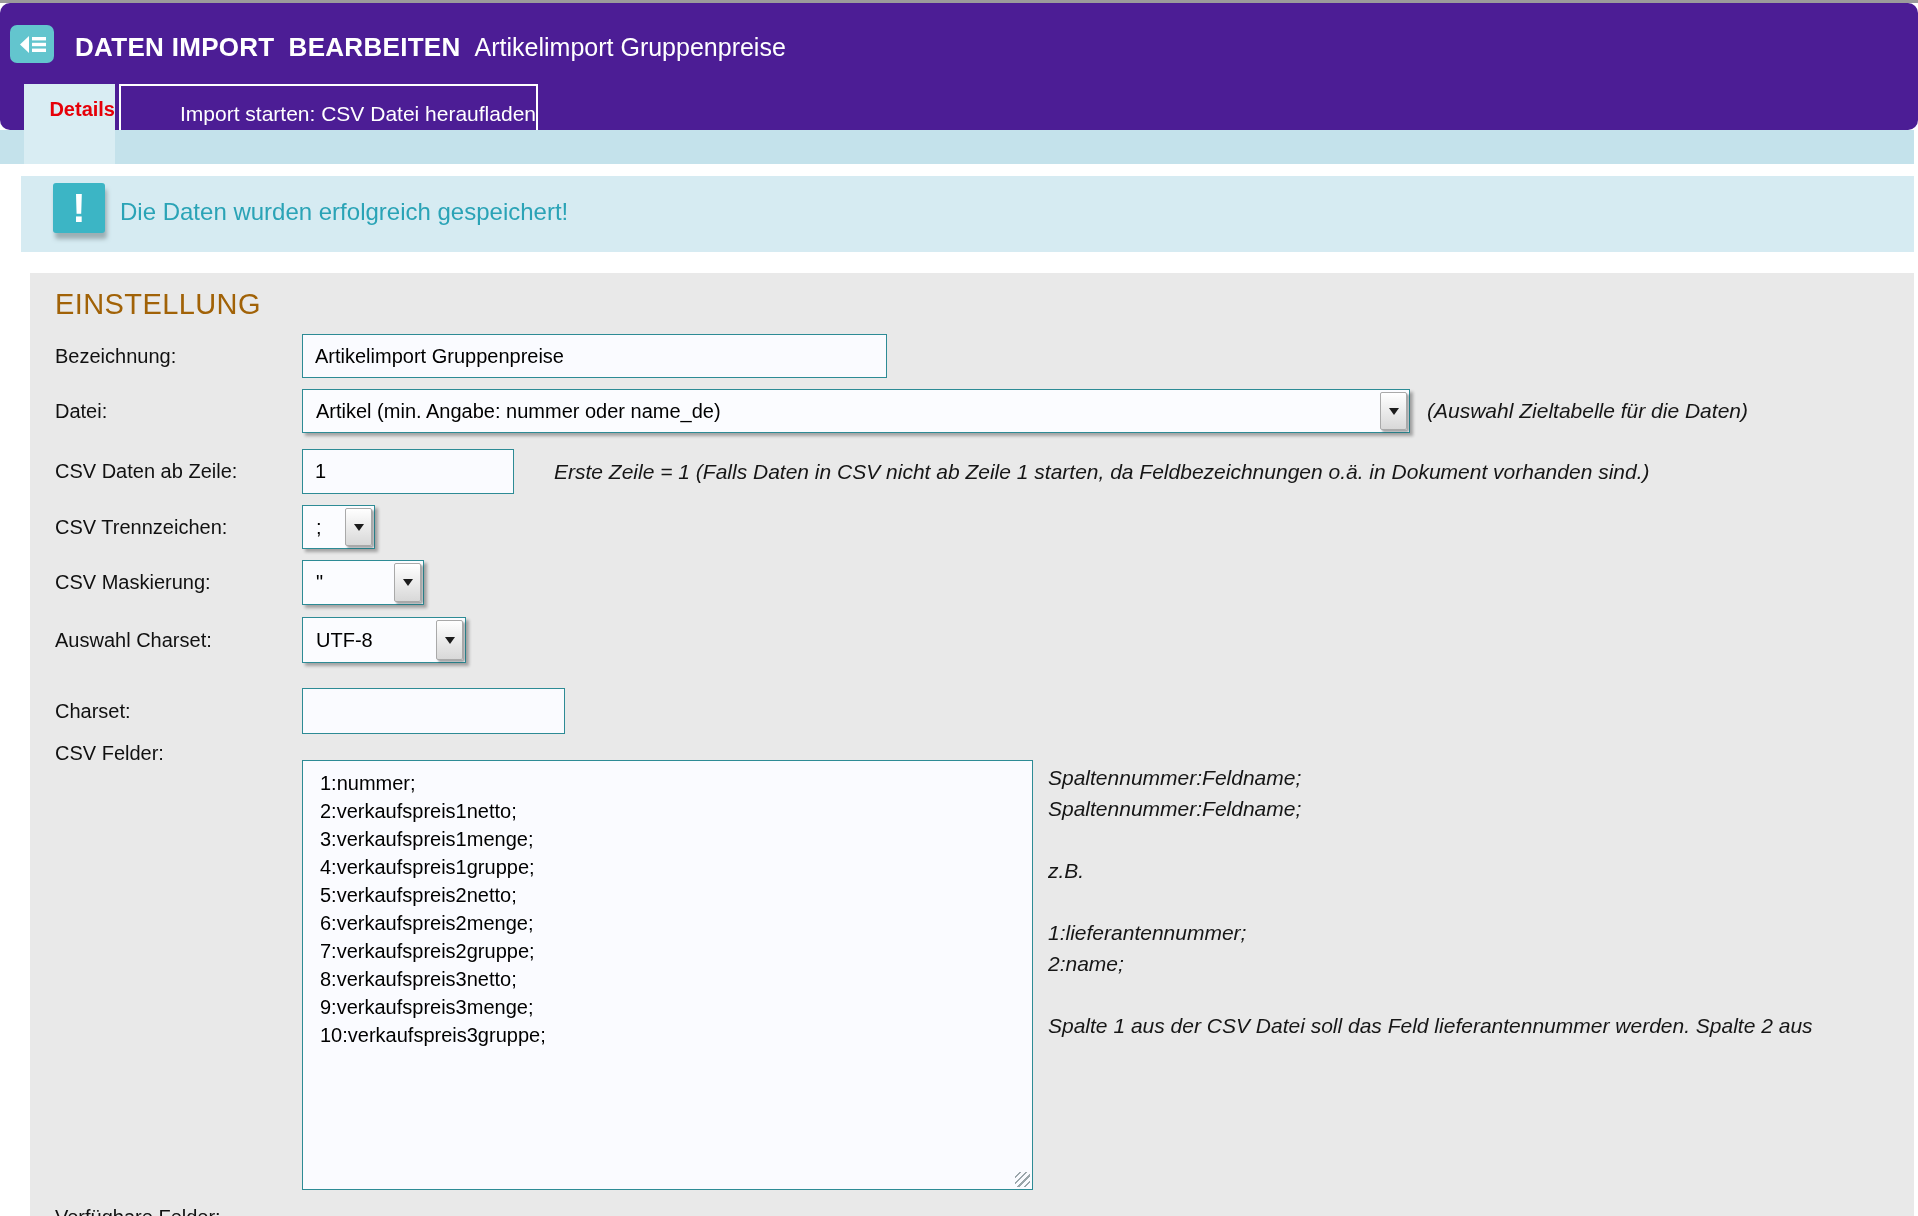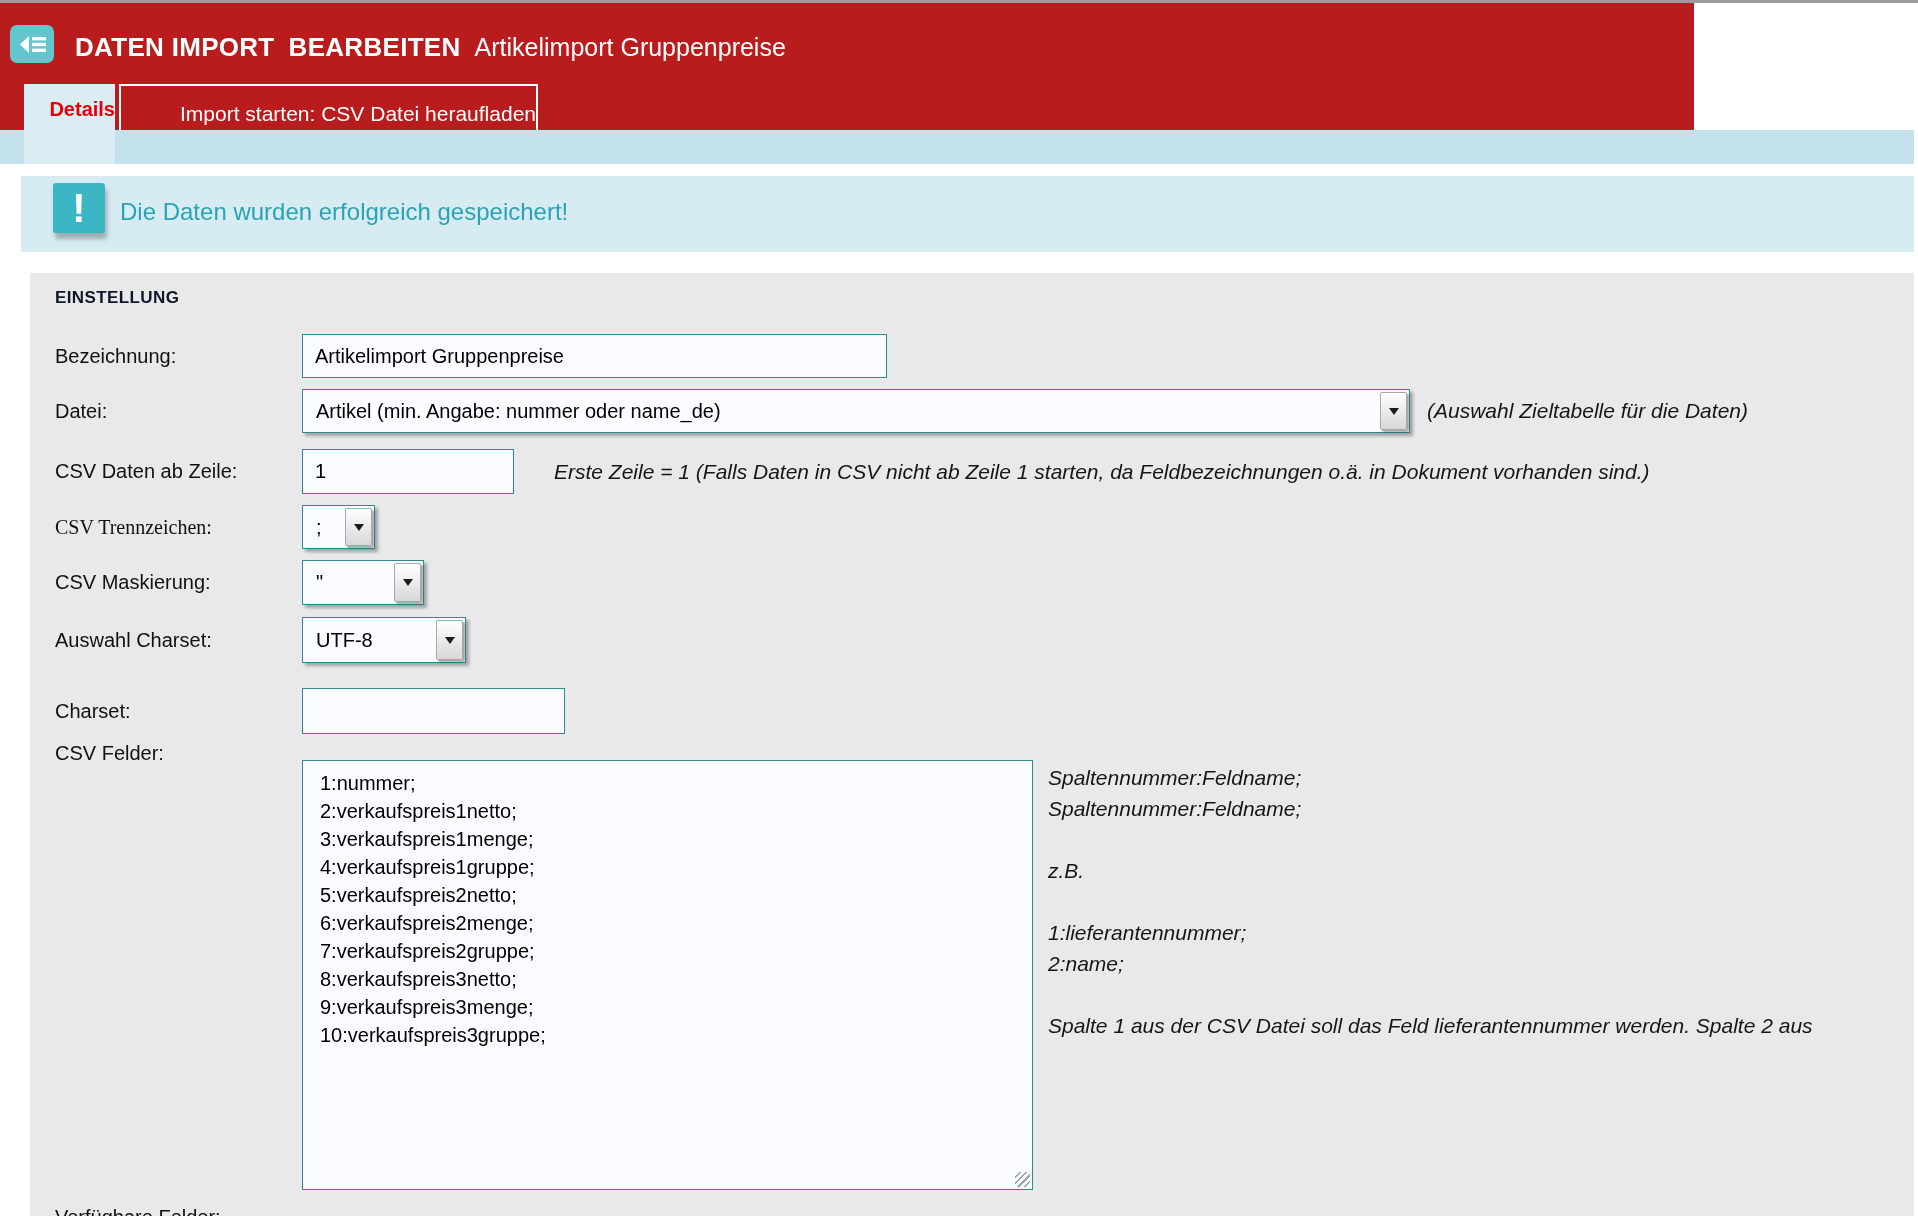--- a/index.html
+++ b/index.html
@@ -10,21 +10,21 @@
     background: #ffffff;
     font-family: "Liberation Sans", sans-serif;
     color: #111;
   }
   .abs { position: absolute; }
 
   
   .window-edge { top:0; left:0; width:1918px; height:3px; background:#9b9b9b; }
 
   
-  .header { top:3px; left:0; width:1694px; height:127px; background:#b91c1c; }
+  .header { top:3px; left:0; width:1918px; height:127px; background:#4c1d95;border-radius:10px; }
   .back-btn {
     top:22px; left:10px; width:44px; height:38px;
     background:#63c5ce; border:none; border-radius:7px;
     display:flex; align-items:center; justify-content:center; cursor:pointer;
   }
   .title-row {
     top:26px; left:75px; height:36px;
     display:flex; align-items:center; gap:14px; white-space:nowrap;
   }
   .title-main { color:#fff; font-size:26px; font-weight:bold; letter-spacing:0.3px; }
@@ -60,21 +60,21 @@
   }
   .msg-text {
     top:0; left:99px; height:72px; display:flex; align-items:center;
     color:#2aa3b6; font-size:24px;
   }
 
   
   .panel { top:273px; left:30px; width:1884px; height:943px; background:#e9e9e9; }
   .panel-heading {
     top:288px; left:55px;
-    font-size:17px; font-weight:bold; color:#0f172a; letter-spacing:0.4px;
+    font-size:29px; font-weight:normal; color:#a16207; letter-spacing:0.4px;
   }
 
   .flabel { left:55px; width:235px; font-size:20px; color:#111; display:flex; align-items:center; }
 
   .tinput {
     border:1px solid #2d8b95; background:#fafbff;
     font-family:"Liberation Sans", sans-serif;
     font-size:20px; color:#000; padding:0 12px; outline:none;
   }
 
@@ -176,21 +176,21 @@
   <span class="dd-btn">
     <span class="chev"></span>
   </span>
 </div>
 <div class="abs note" style="top:389px; left:1427px; height:44px;">(Auswahl Zieltabelle für die Daten)</div>
 
 <div class="abs flabel" style="top:449px; height:45px;">CSV Daten ab Zeile:</div>
 <input class="abs tinput" style="top: 449px; left: 302px; width: 212px; height: 45px;" type="text" value="1">
 <div class="abs note" style="top:449px; left:554px; height:45px;">Erste Zeile = 1 (Falls Daten in CSV nicht ab Zeile 1 starten, da Feldbezeichnungen o.ä. in Dokument vorhanden sind.)</div>
 
-<div class="abs flabel" style="top:505px; height:44px;font-family:Liberation Serif, serif;">CSV Trennzeichen:</div>
+<div class="abs flabel" style="top:505px; height:44px;">CSV Trennzeichen:</div>
 <div class="abs sel" style="top:505px; left:302px; width:73px; height:44px;">
   <span class="val">;</span>
   <span class="dd-btn">
     <span class="chev"></span>
   </span>
 </div>
 
 <div class="abs flabel" style="top:560px; height:45px;">CSV Maskierung:</div>
 <div class="abs sel" style="top:560px; left:302px; width:122px; height:45px;">
   <span class="val">"</span>

